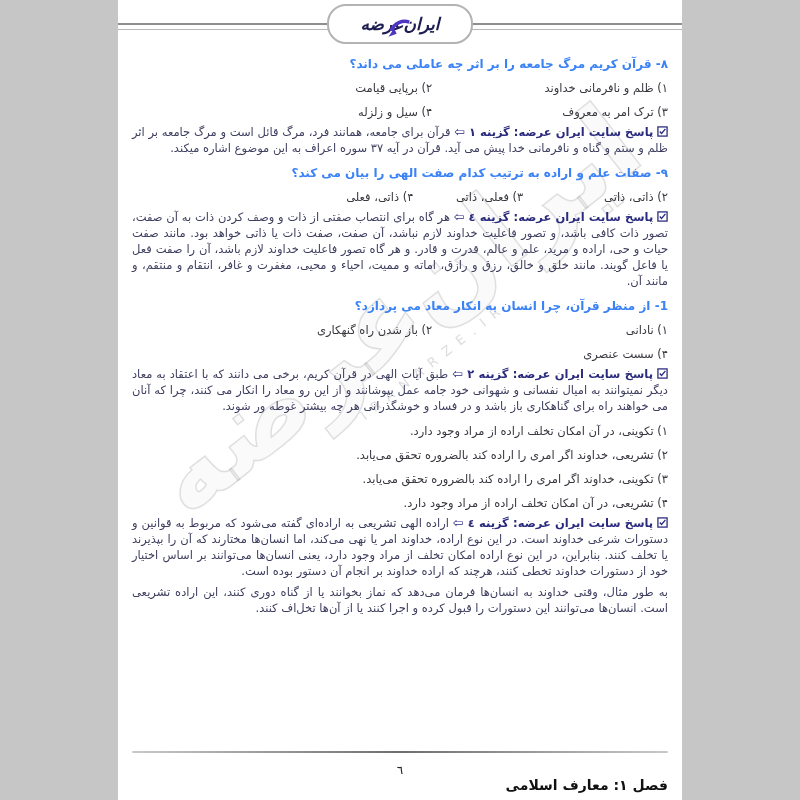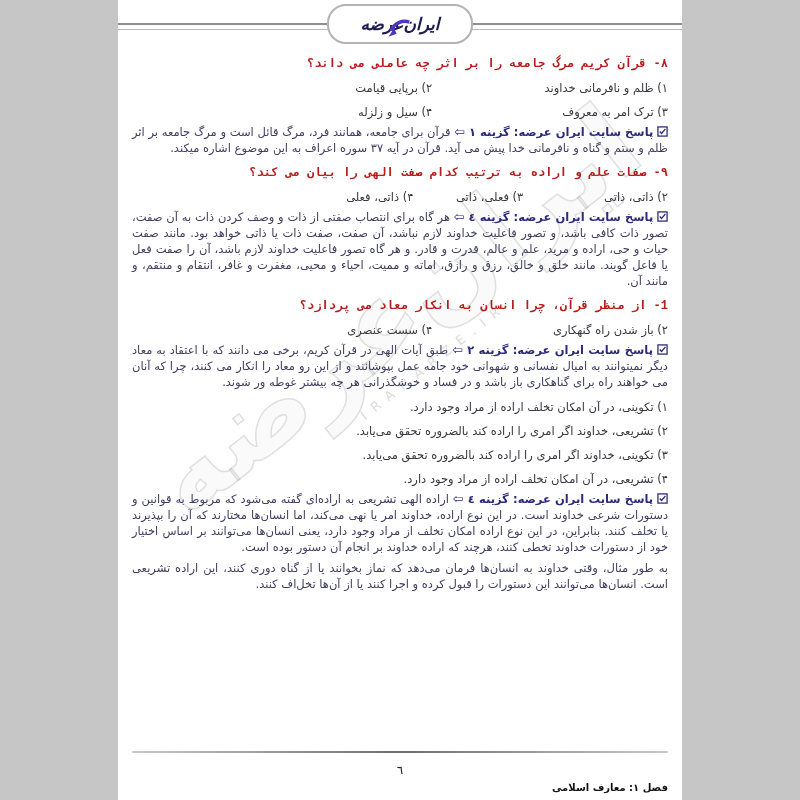--- a/index.html
+++ b/index.html
@@ -18,37 +18,37 @@
 
   
   .watermark { position:absolute; top:255px; left:-30px; right:-30px; text-align:center;
                transform:rotate(-38deg); z-index:0; pointer-events:none; }
   .wm-main { font-size:108px; font-weight:bold; line-height:1;
              color:rgba(0,0,0,0.02); -webkit-text-stroke:1.5px rgba(155,155,155,0.30); }
   .wm-sub  { font-size:13px; letter-spacing:9px; color:#dcdcdc; margin-top:2px; }
 
   
   .content { position:absolute; top:50px; right:14px; left:14px; z-index:1; }
-  .qtitle { margin:2px 0 0 0; font-size:12px; font-weight:bold; color:#b91c1c; line-height:24px;font-family:Liberation Mono, monospace; }
+  .qtitle { margin:2px 0 0 0; font-size:12px; font-weight:bold; color:#3b82f6; line-height:24px; }
   .opts { font-size:11.5px; color:#37373f; line-height:24px; }
   .opts-2col { display:grid; grid-template-columns:44% 56%; }
   .opts-4col { display:grid; grid-template-columns:27% 20.5% 20.5% 32%; }
   .opts-list div { line-height:24px; }
   .ans { margin:0 0 5px 0; font-size:11.5px; line-height:16px; color:#3e3e60;
          text-align:justify; }
   .ans b { color:#2b2b7e; }
   .check { display:inline-block; width:11px; height:11px; vertical-align:-1px; }
   .arrow { color:#2b2b7e; font-size:13px; }
 
   
   .footer-rule { position:absolute; bottom:47px; left:14px; right:14px; height:2px;
                  background:linear-gradient(to left,#c9c9c9,#6d6d6d 50%,#c9c9c9); border-radius:2px; }
   .page-number { position:absolute; bottom:23px; left:0; width:100%; text-align:center;
                  font-size:12px; color:#222; }
-  .chapter { position:absolute; bottom:7px; right:14px; font-size:10px; font-weight:bold; color:#111; }
+  .chapter { position:absolute; bottom:7px; right:14px; font-size:14px; font-weight:bold; color:#111; }
 </style>
 </head>
 <body>
 
 <div class="sheet">
 
   <div class="rule-top"></div>
   <div class="logo">
     <span class="logo-text">ایران‌عرضه</span>
     <svg class="logo-arrow" viewBox="0 0 30 22">
@@ -97,20 +97,21 @@
           </svg>
         <b>پاسخ سایت ایران عرضه: گزینه ٤</b>
         <span class="arrow">⇦</span>
         <span>هر گاه برای انتصاب صفتی از ذات و وصف کردن ذات به آن صفت، تصور ذات کافی باشد، و تصور فاعلیت خداوند لازم نباشد، آن صفت، صفت ذات یا ذاتی خواهد بود. مانند صفت حیات و حی، اراده و مرید، علم و عالم، قدرت و قادر. و هر گاه تصور فاعلیت خداوند لازم باشد، آن را صفت فعل یا فاعل گویند. مانند خلق و خالق، رزق و رازق، اماته و ممیت، احیاء و محیی، مغفرت و غافر، انتقام و منتقم، و مانند آن.</span>
       </p>
     </section>
 
     <section>
       <h2 class="qtitle">1- از منظر قرآن، چرا انسان به انکار معاد می پردازد؟</h2>
       <div class="opts opts-2col">
+        <span>۱) نادانی</span>
         <span>۲) باز شدن راه گنهکاری</span>
         <span>۴) سست عنصری</span>
       </div>
       <p class="ans">
         <svg class="check" viewBox="0 0 12 12">
             <rect x="1" y="1" width="10" height="10" fill="none" stroke="#2b2b7e" stroke-width="1.4"></rect>
             <path d="M3 6 L5 8.2 L9.2 3.2" fill="none" stroke="#2b2b7e" stroke-width="1.4"></path>
           </svg>
         <b>پاسخ سایت ایران عرضه: گزینه ۲</b>
         <span class="arrow">⇦</span>

